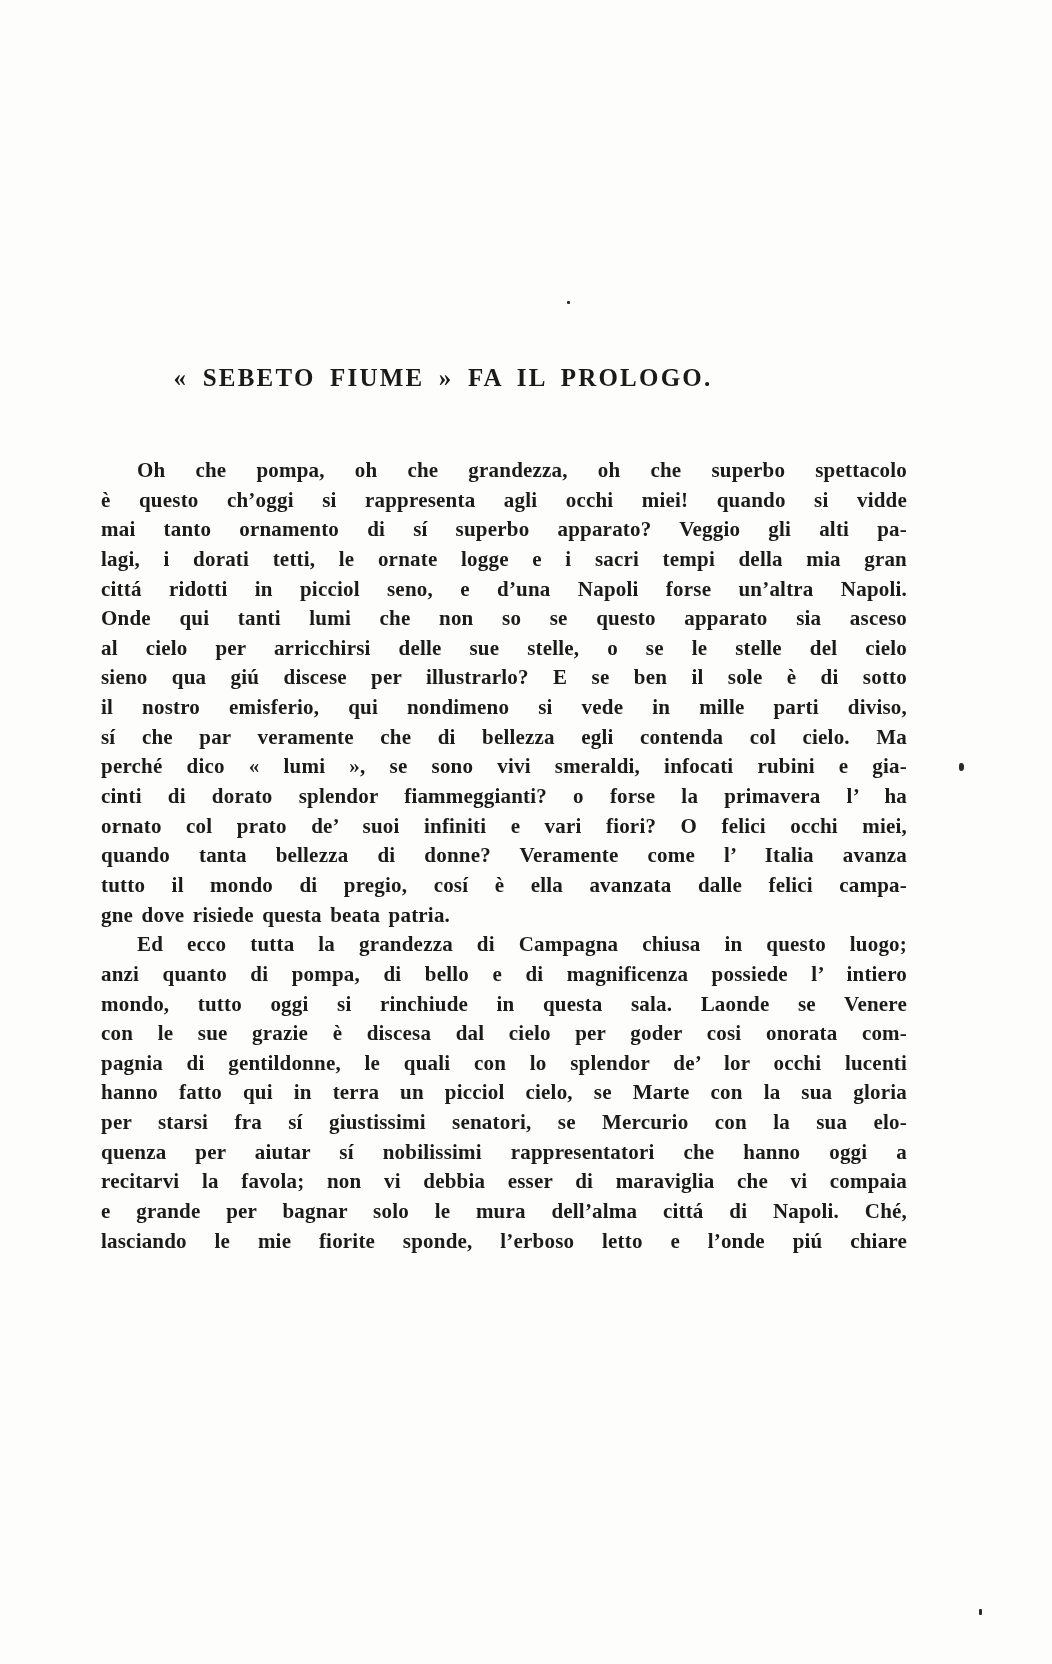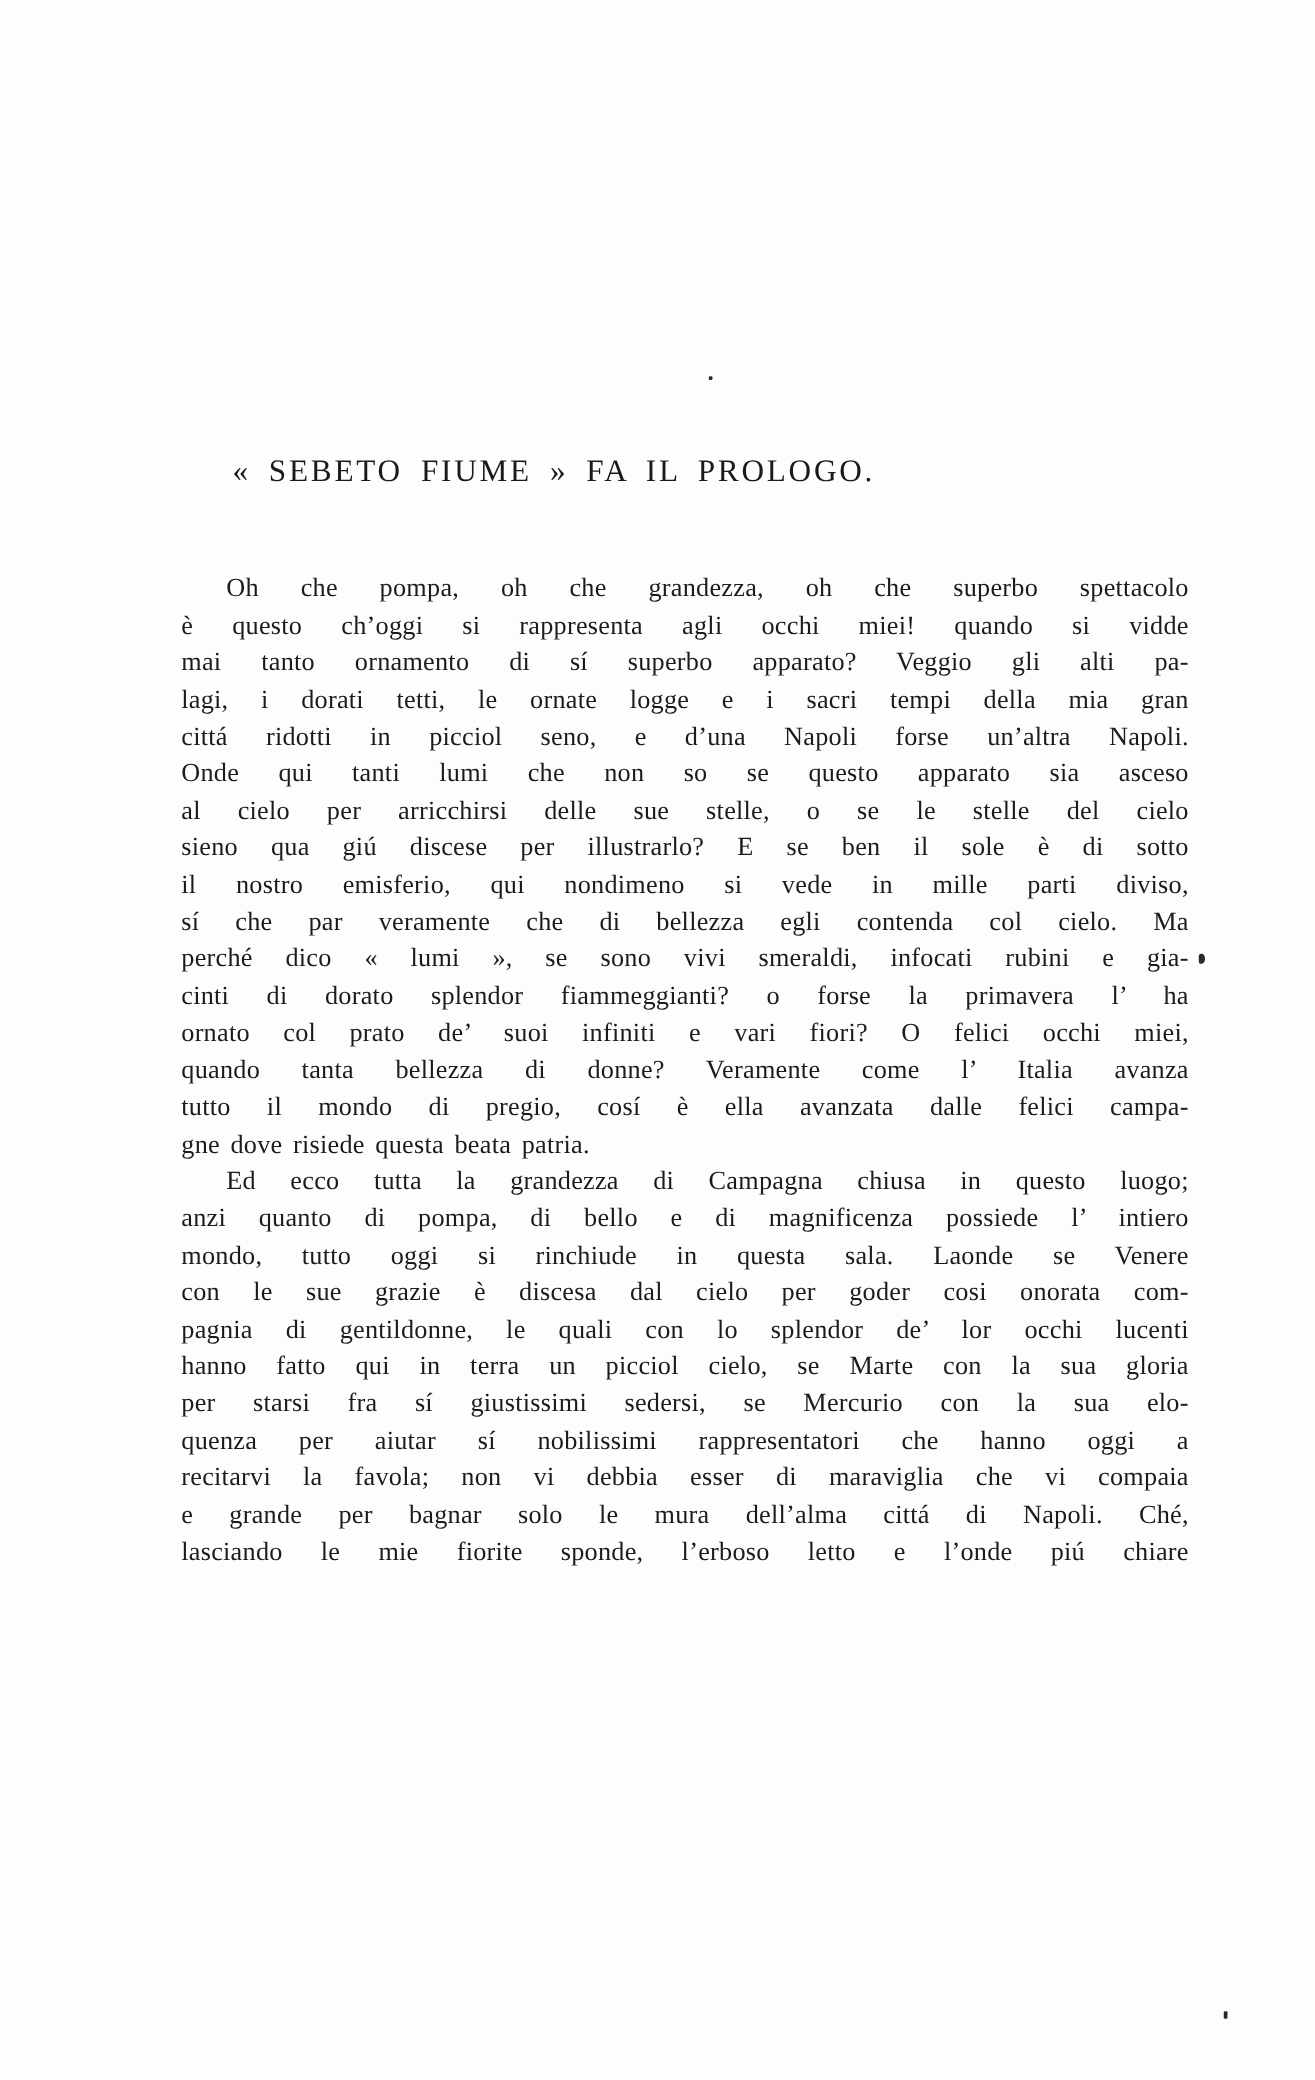--- a/index.html
+++ b/index.html
@@ -12,41 +12,41 @@
     position: relative;
     background: #fdfdfb;
     font-family: "Liberation Serif", serif;
     color: #1c1c1c;
     overflow: hidden;
   }
   .scan-page {
     position: absolute;
     inset: 0;
     background: #fdfdfb;
+    font-weight: bold;
   }
   .doc-title {
     position: absolute;
     top: 364px;
     left: 40px;          
     width: 806px;
     text-align: center;
     font-size: 25px;
     letter-spacing: 2.2px;
     word-spacing: 6px;
     white-space: nowrap;
     color: #1a1a1a;
   }
   .body-block {
     position: absolute;
     left: 101px;
     top: 456px;
     width: 806px;
     font-size: 21px;
     color: #1b1b1b;
-    margin-left: 44px;
   }
   .line {
     height: 29.65px;
     line-height: 29.65px;
     text-align: justify;
     text-align-last: justify;
     word-spacing: 3px;
     letter-spacing: 0.2px;
     white-space: nowrap;
   }
@@ -94,21 +94,21 @@
       <div class="line no-just">gne dove risiede questa beata patria.</div>
     </div>
 
     <div>
       <div class="line first">Ed ecco tutta la grandezza di Campagna chiusa in questo luogo;</div>
       <div class="line">anzi quanto di pompa, di bello e di magnificenza possiede l’ intiero</div>
       <div class="line">mondo, tutto oggi si rinchiude in questa sala. Laonde se Venere</div>
       <div class="line">con le sue grazie è discesa dal cielo per goder cosi onorata com-</div>
       <div class="line">pagnia di gentildonne, le quali con lo splendor de’ lor occhi lucenti</div>
       <div class="line">hanno fatto qui in terra un picciol cielo, se Marte con la sua gloria</div>
-      <div class="line">per starsi fra sí giustissimi sedersi, se Mercurio con la sua elo-</div>
+      <div class="line">per starsi fra sí giustissimi senatori, se Mercurio con la sua elo-</div>
       <div class="line">quenza per aiutar sí nobilissimi rappresentatori che hanno oggi a</div>
       <div class="line">recitarvi la favola; non vi debbia esser di maraviglia che vi compaia</div>
       <div class="line">e grande per bagnar solo le mura dell’alma cittá di Napoli. Ché,</div>
       <div class="line">lasciando le mie fiorite sponde, l’erboso letto e l’onde piú chiare</div>
     </div>
 
   </div>
 
   <div class="speck speck-1"></div>
   <div class="speck speck-2"></div>

